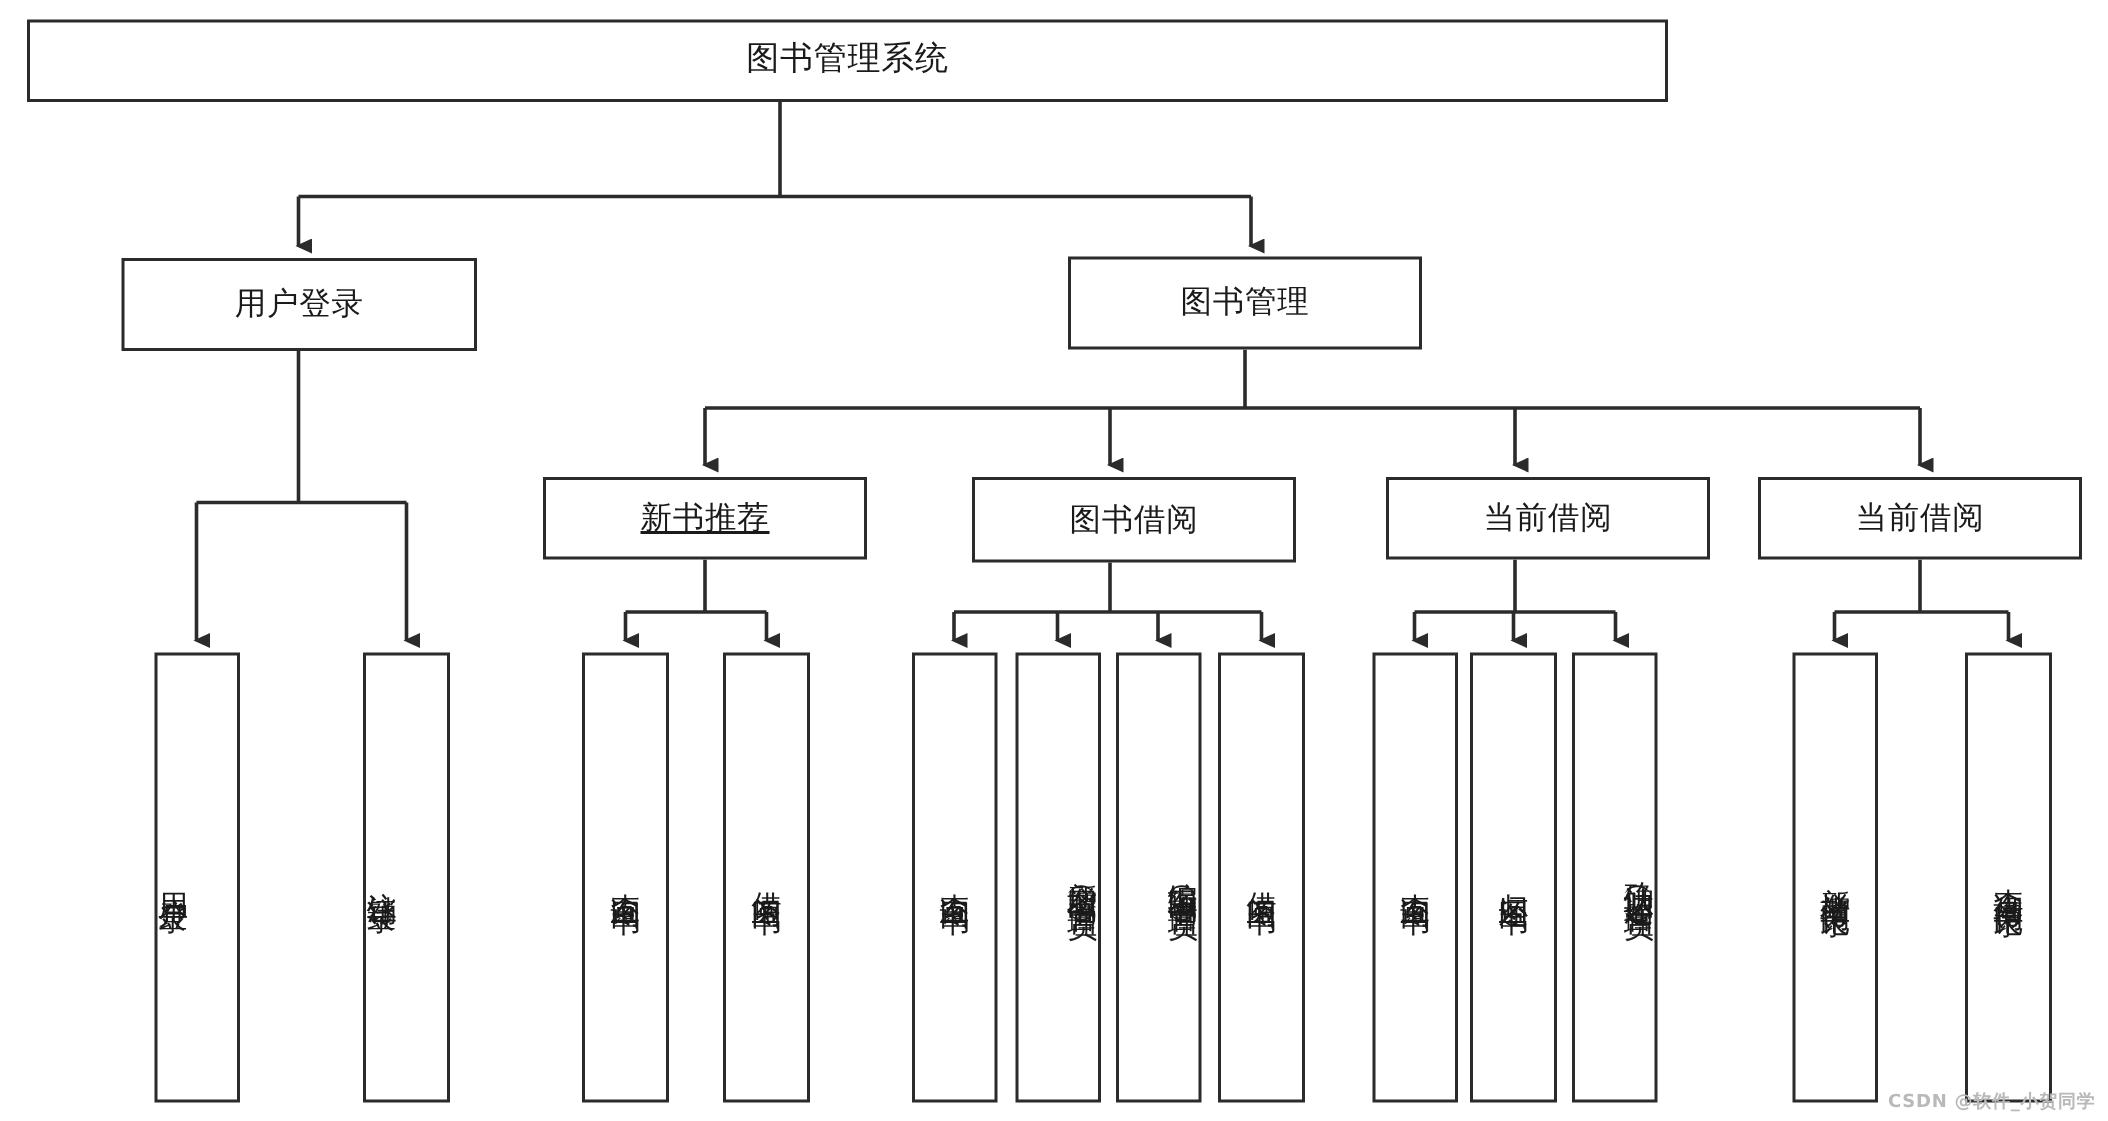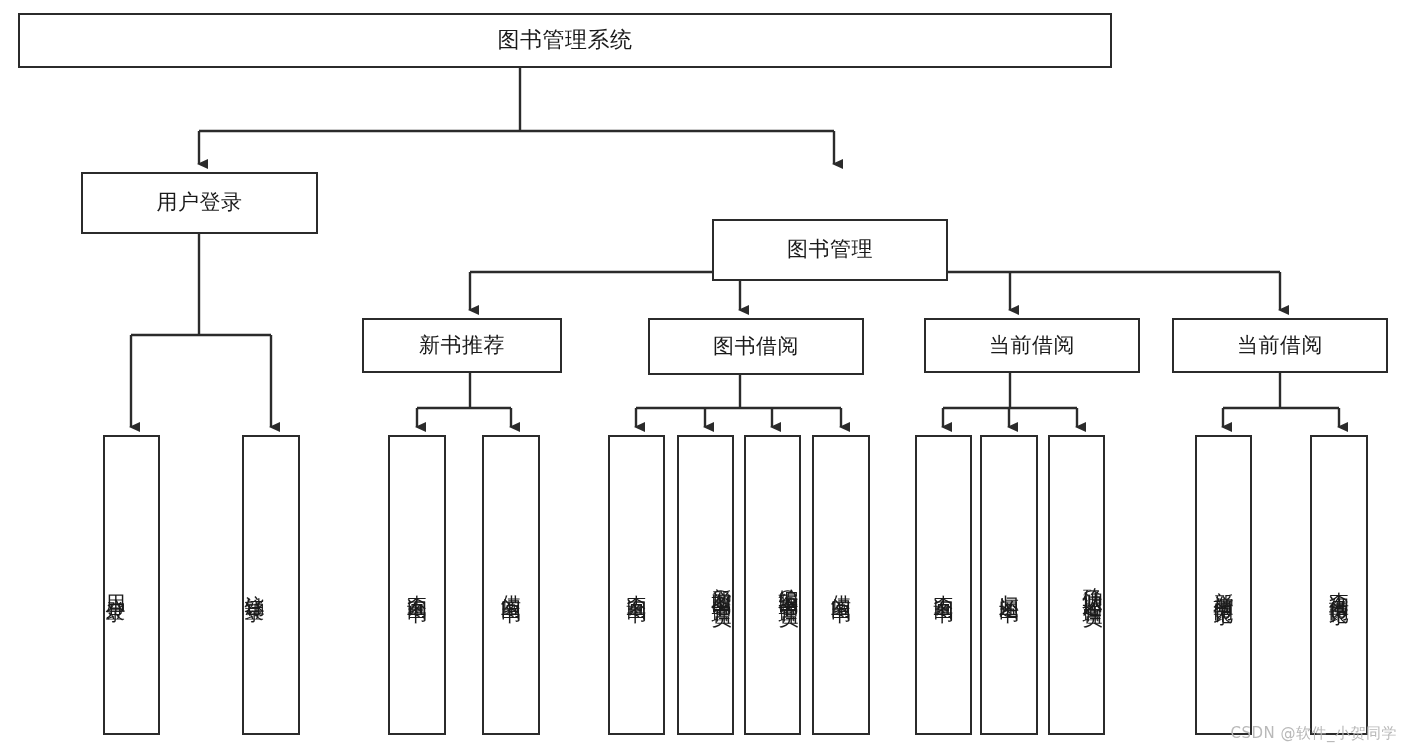--- a/index.html
+++ b/index.html
@@ -58,25 +58,26 @@
   .node.v.mid {
     align-items: center;
   }
   .node.v.bot {
     align-items: flex-end;
   }
   #watermark {
     position: absolute;
     right: 8px;
     bottom: 4px;
-    font-size: 15px;
+    font-size: 12px;
     color: #b9b9b9;
     letter-spacing: 0.5px;
     white-space: nowrap;
     font-family: "DejaVu Sans", "Liberation Sans", sans-serif;
+    font-weight: bold;
   }
 </style>
 </head>
 <body>
 
 <div id="canvas">
 
   <svg class="wires" viewBox="0 0 1405 747">
     <defs>
       <marker id="arw" markerWidth="12" markerHeight="12" refX="5" refY="9" orient="auto" markerUnits="userSpaceOnUse">
@@ -124,23 +125,23 @@
       <path d="M1223,408 L1339,408"></path>
       <path d="M1223,408 L1223,427" marker-end="url(#arw)"></path>
       <path d="M1339,408 L1339,427" marker-end="url(#arw)"></path>
 
     </g>
   </svg>
 
   <div class="node h root" style="left:18px; top:13px; width:1094px; height:55px;">图书管理系统</div>
 
   <div class="node h" style="left:81px; top:172px; width:237px; height:62px;">用户登录</div>
-  <div class="node h" style="left:712px; top:171px; width:236px; height:62px;margin-top:48px;">图书管理</div>
+  <div class="node h" style="left:712px; top:171px; width:236px; height:62px;">图书管理</div>
 
-  <div class="node h" style="left:362px; top:318px; width:200px; height:55px;">新书推荐</div>
+  <div class="node h" style="left:362px; top:318px; width:216px; height:55px;text-decoration:underline;">新书推荐</div>
   <div class="node h" style="left:648px; top:318px; width:216px; height:57px;">图书借阅</div>
   <div class="node h" style="left:924px; top:318px; width:216px; height:55px;">当前借阅</div>
   <div class="node h" style="left:1172px; top:318px; width:216px; height:55px;">当前借阅</div>
 
   <div class="node v bot" style="left:103px; top:435px; width:57px; height:300px;">用户登录</div>
   <div class="node v bot" style="left:242px; top:435px; width:58px; height:300px;">注销登录</div>
 
   <div class="node v mid" style="left:388px; top:435px; width:58px; height:300px;">查询图书</div>
   <div class="node v mid" style="left:482px; top:435px; width:58px; height:300px;">借阅图书</div>
 

